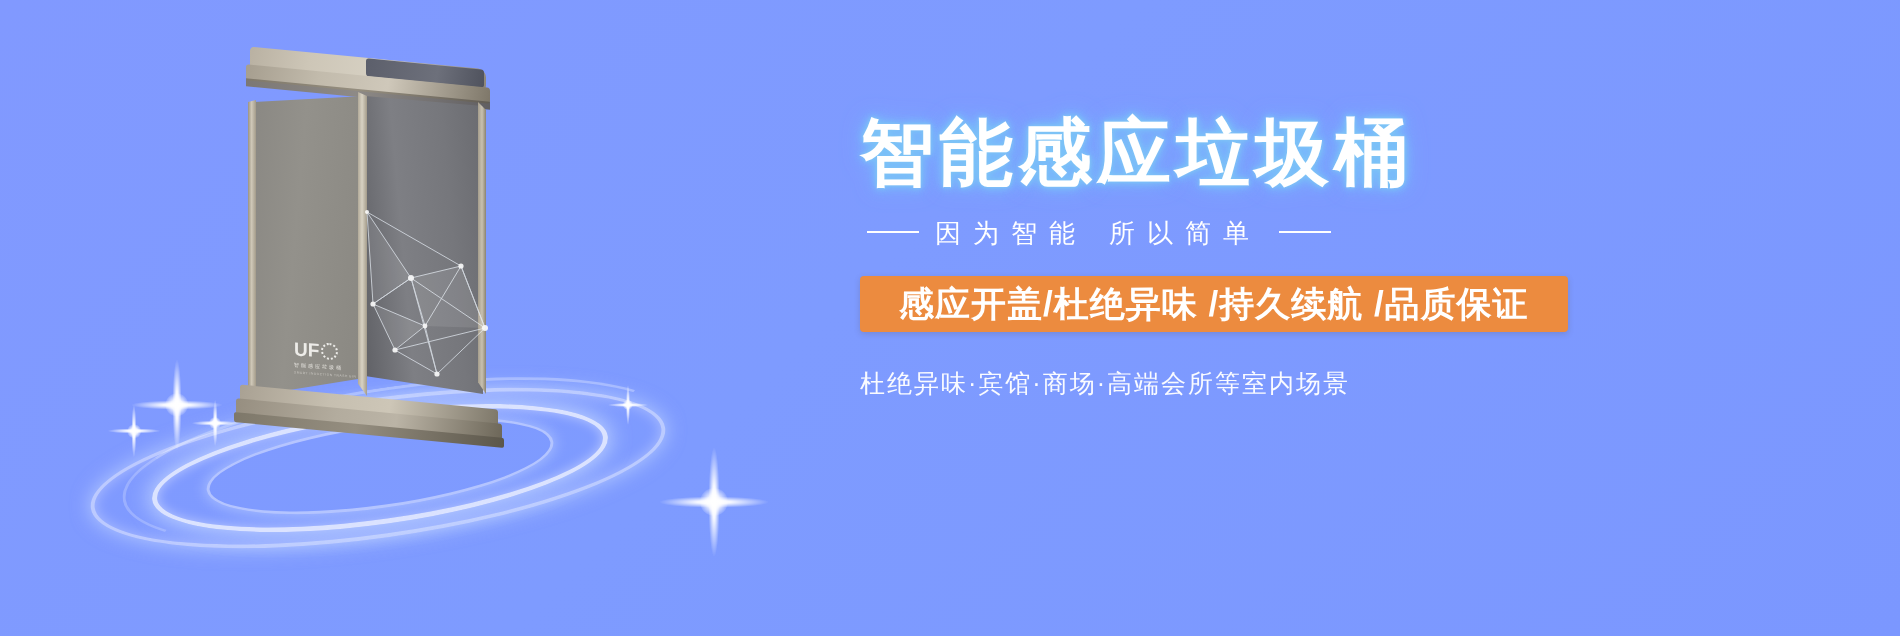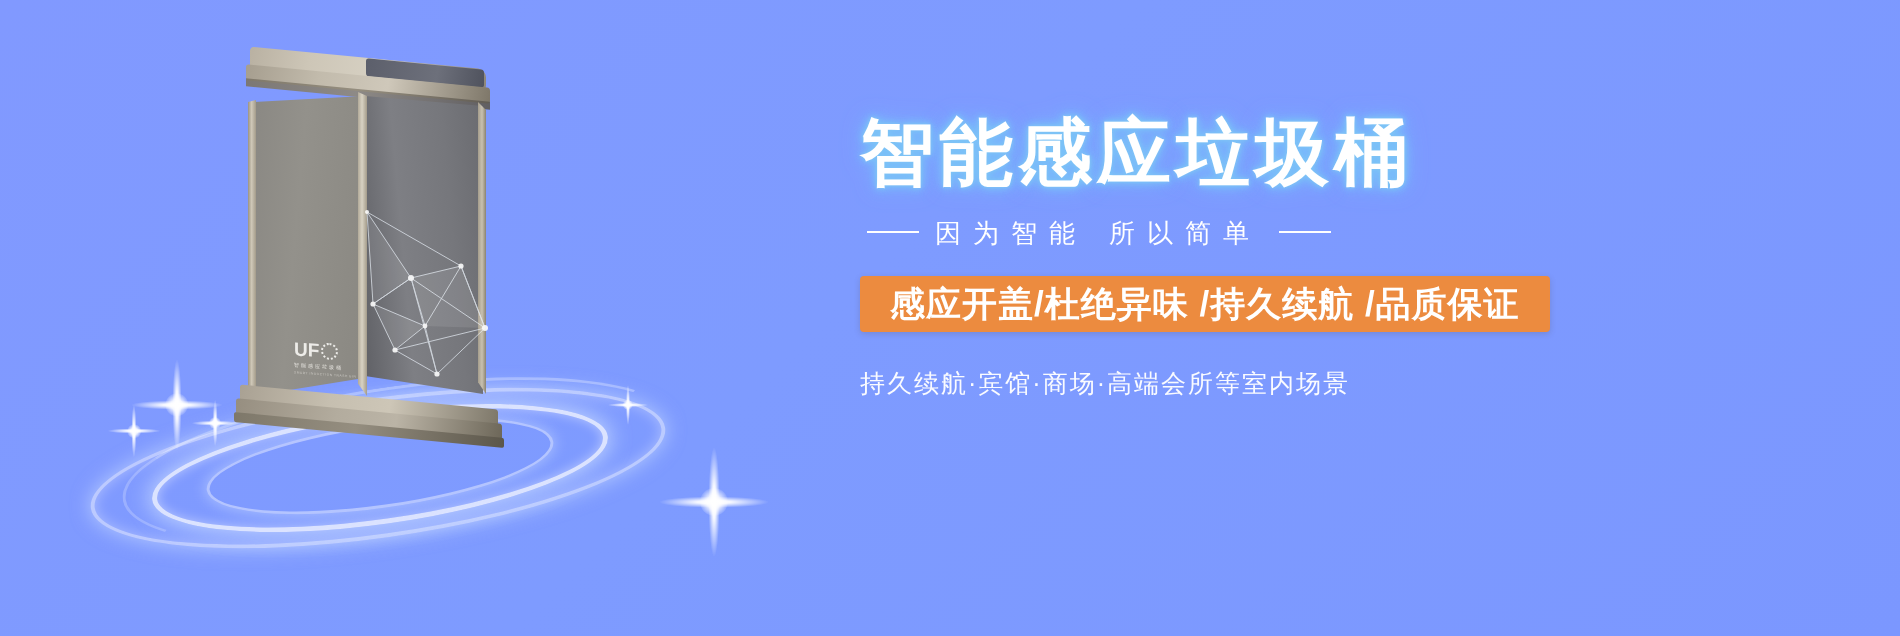--- a/index.html
+++ b/index.html
@@ -218,21 +218,21 @@
   #subhead .rule{
     display:inline-block; width:52px; height:2px;
     background:#ffffff; vertical-align:middle;
     margin:0 16px 6px 0;
   }
   #subhead .rule.right{ margin:0 0 6px 18px; }
   #subhead .gap{ display:inline-block; width:22px; }
 
   #feature-badge{
     position:absolute; left:0; top:276px;
-    height:56px; padding:0 30px;
+    height:56px; padding:0 39px;
     background:#ec8b3f;
     border-radius:4px;
     display:flex; align-items:center;
     font-size:35px; font-weight:700; color:#ffffff;
     letter-spacing:1px; white-space:nowrap;
     box-shadow:0 2px 6px rgba(80,60,30,.18);
   }
   #scene-line{
     position:absolute; left:0; top:367px; width:900px;
     font-size:25px; color:#ffffff;
@@ -330,16 +330,16 @@
   <div id="copy-block">
 
     <div id="headline">智能感应垃圾桶</div>
 
     <div id="subhead">
       <span class="rule"></span><span>因为智能</span><span class="gap"></span><span>所以简单</span><span class="rule right"></span>
     </div>
 
     <div id="feature-badge">感应开盖/杜绝异味 /持久续航 /品质保证</div>
 
-    <div id="scene-line">持久续航·宾馆·商场·高端会所等室内场景</div>
+    <div id="scene-line">杜绝异味·宾馆·商场·高端会所等室内场景</div>
   </div>
 
 </div>
 
 </body></html>

